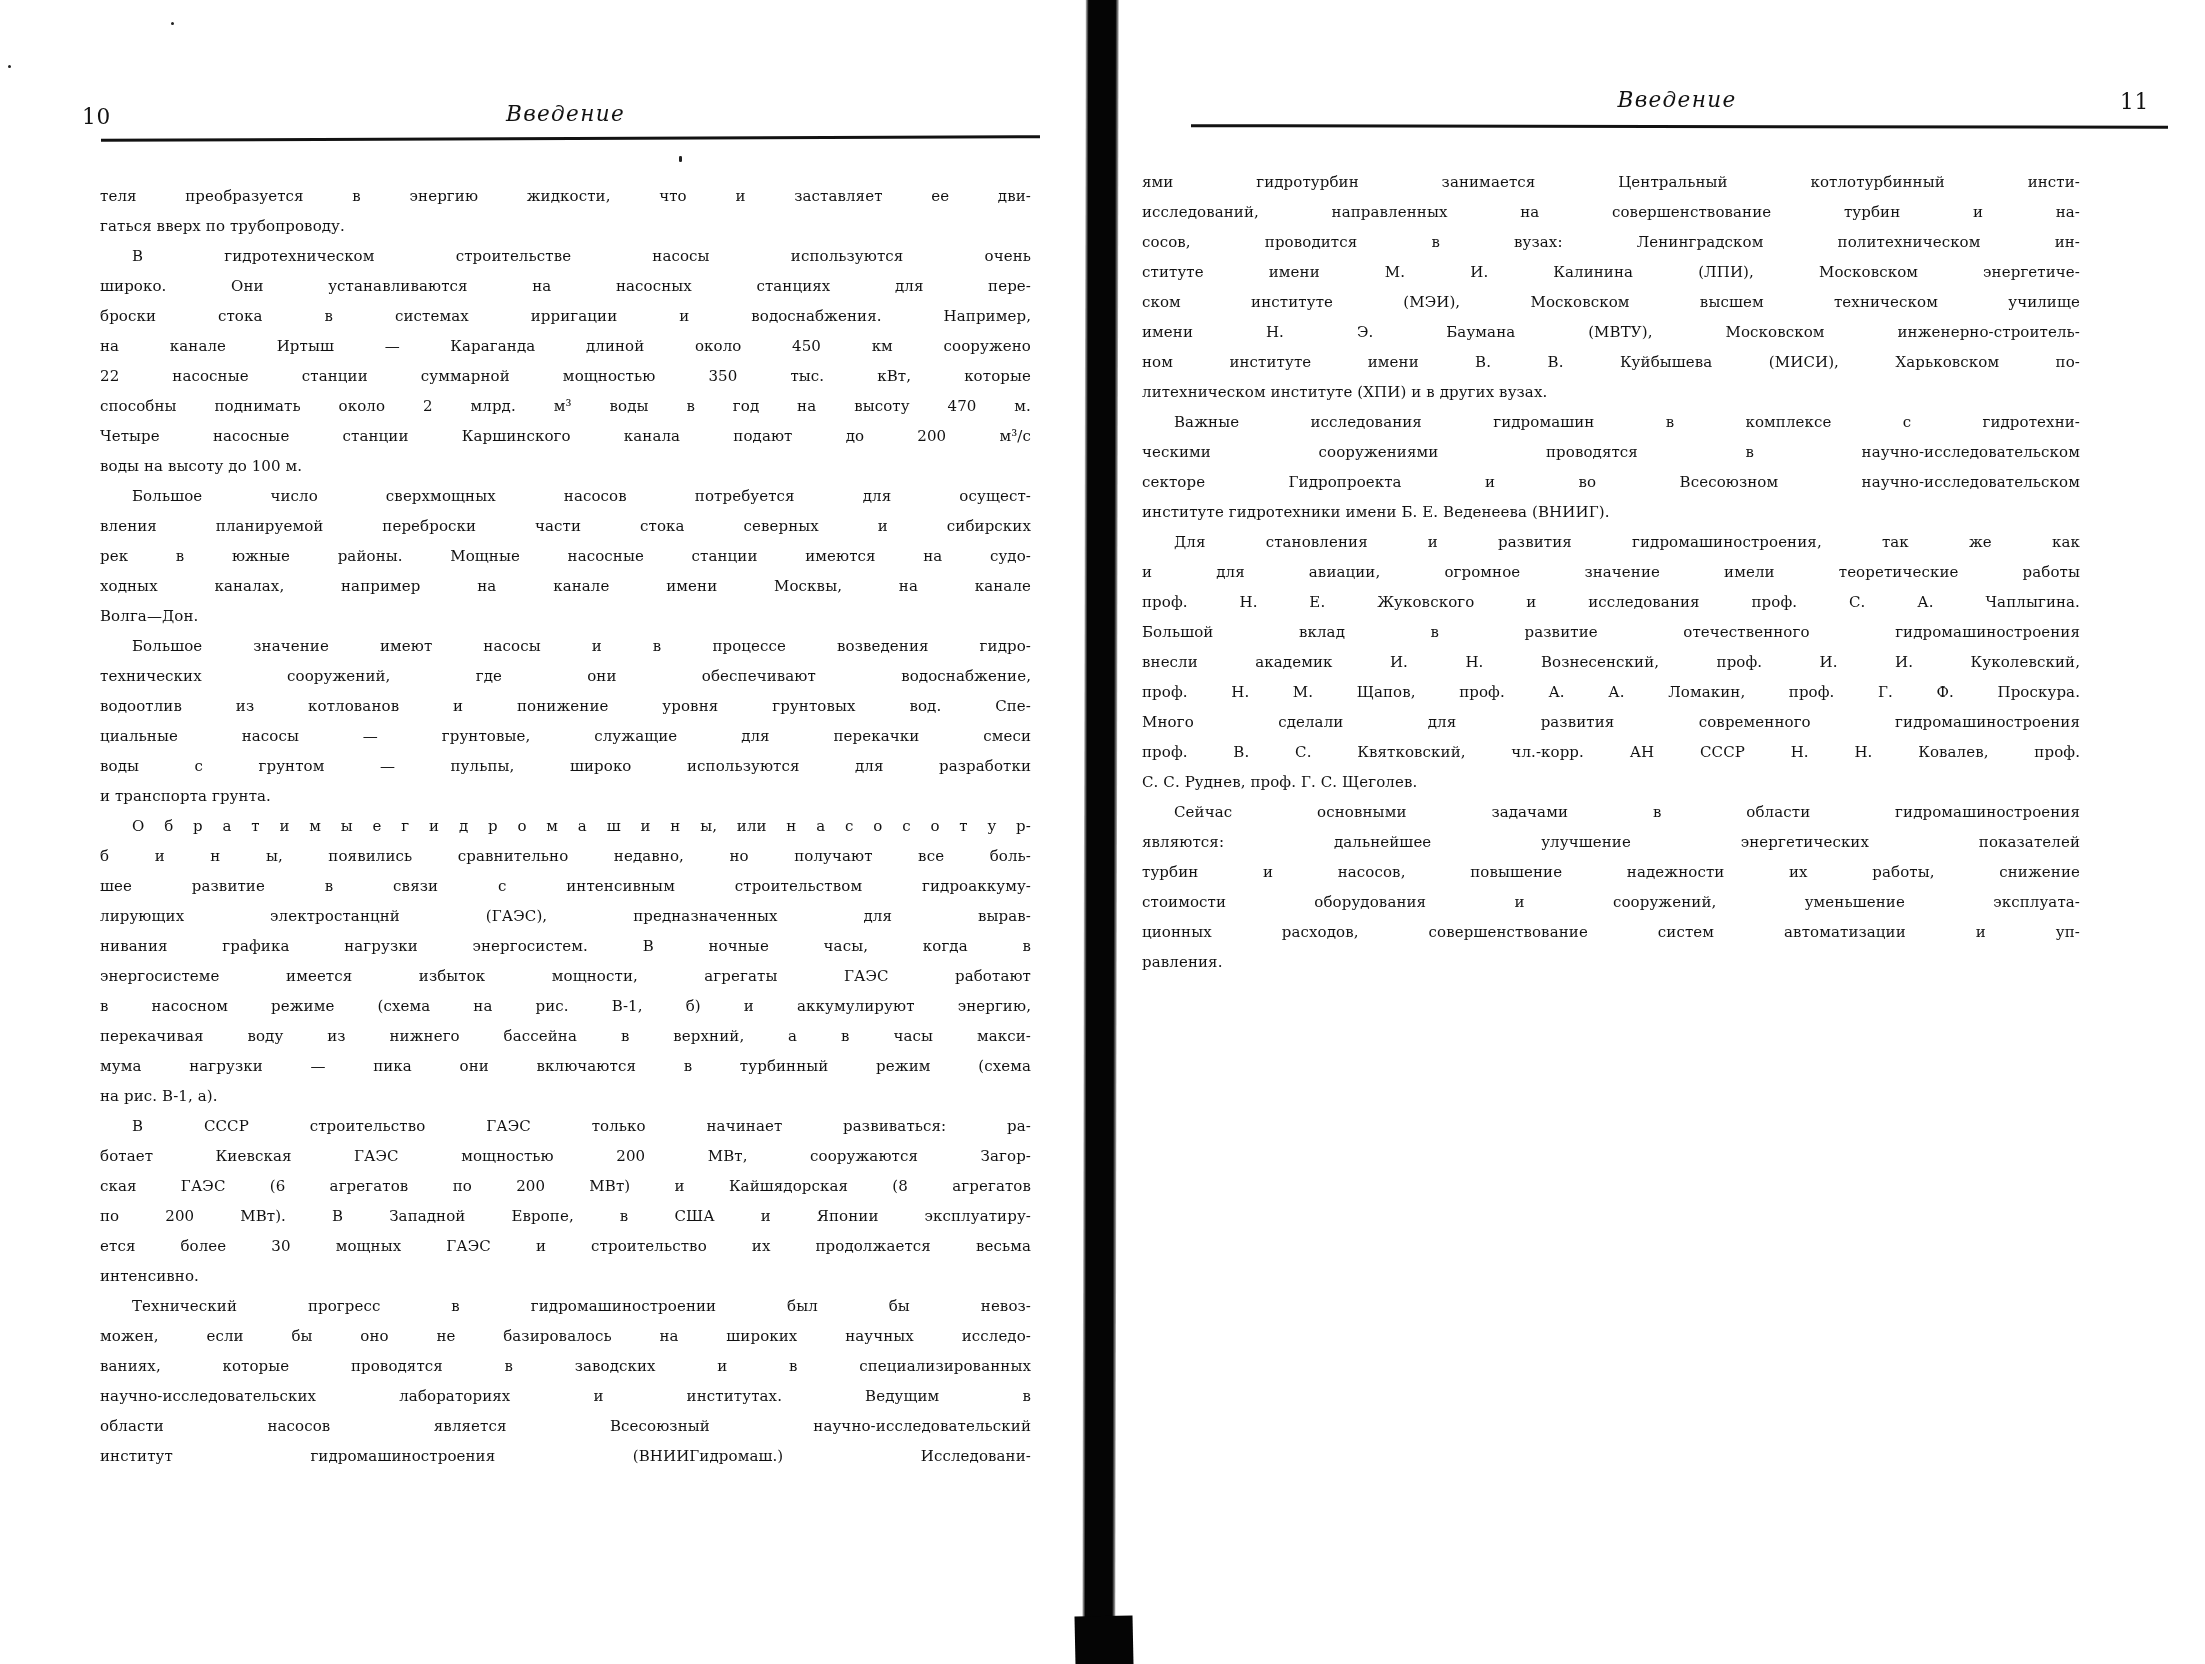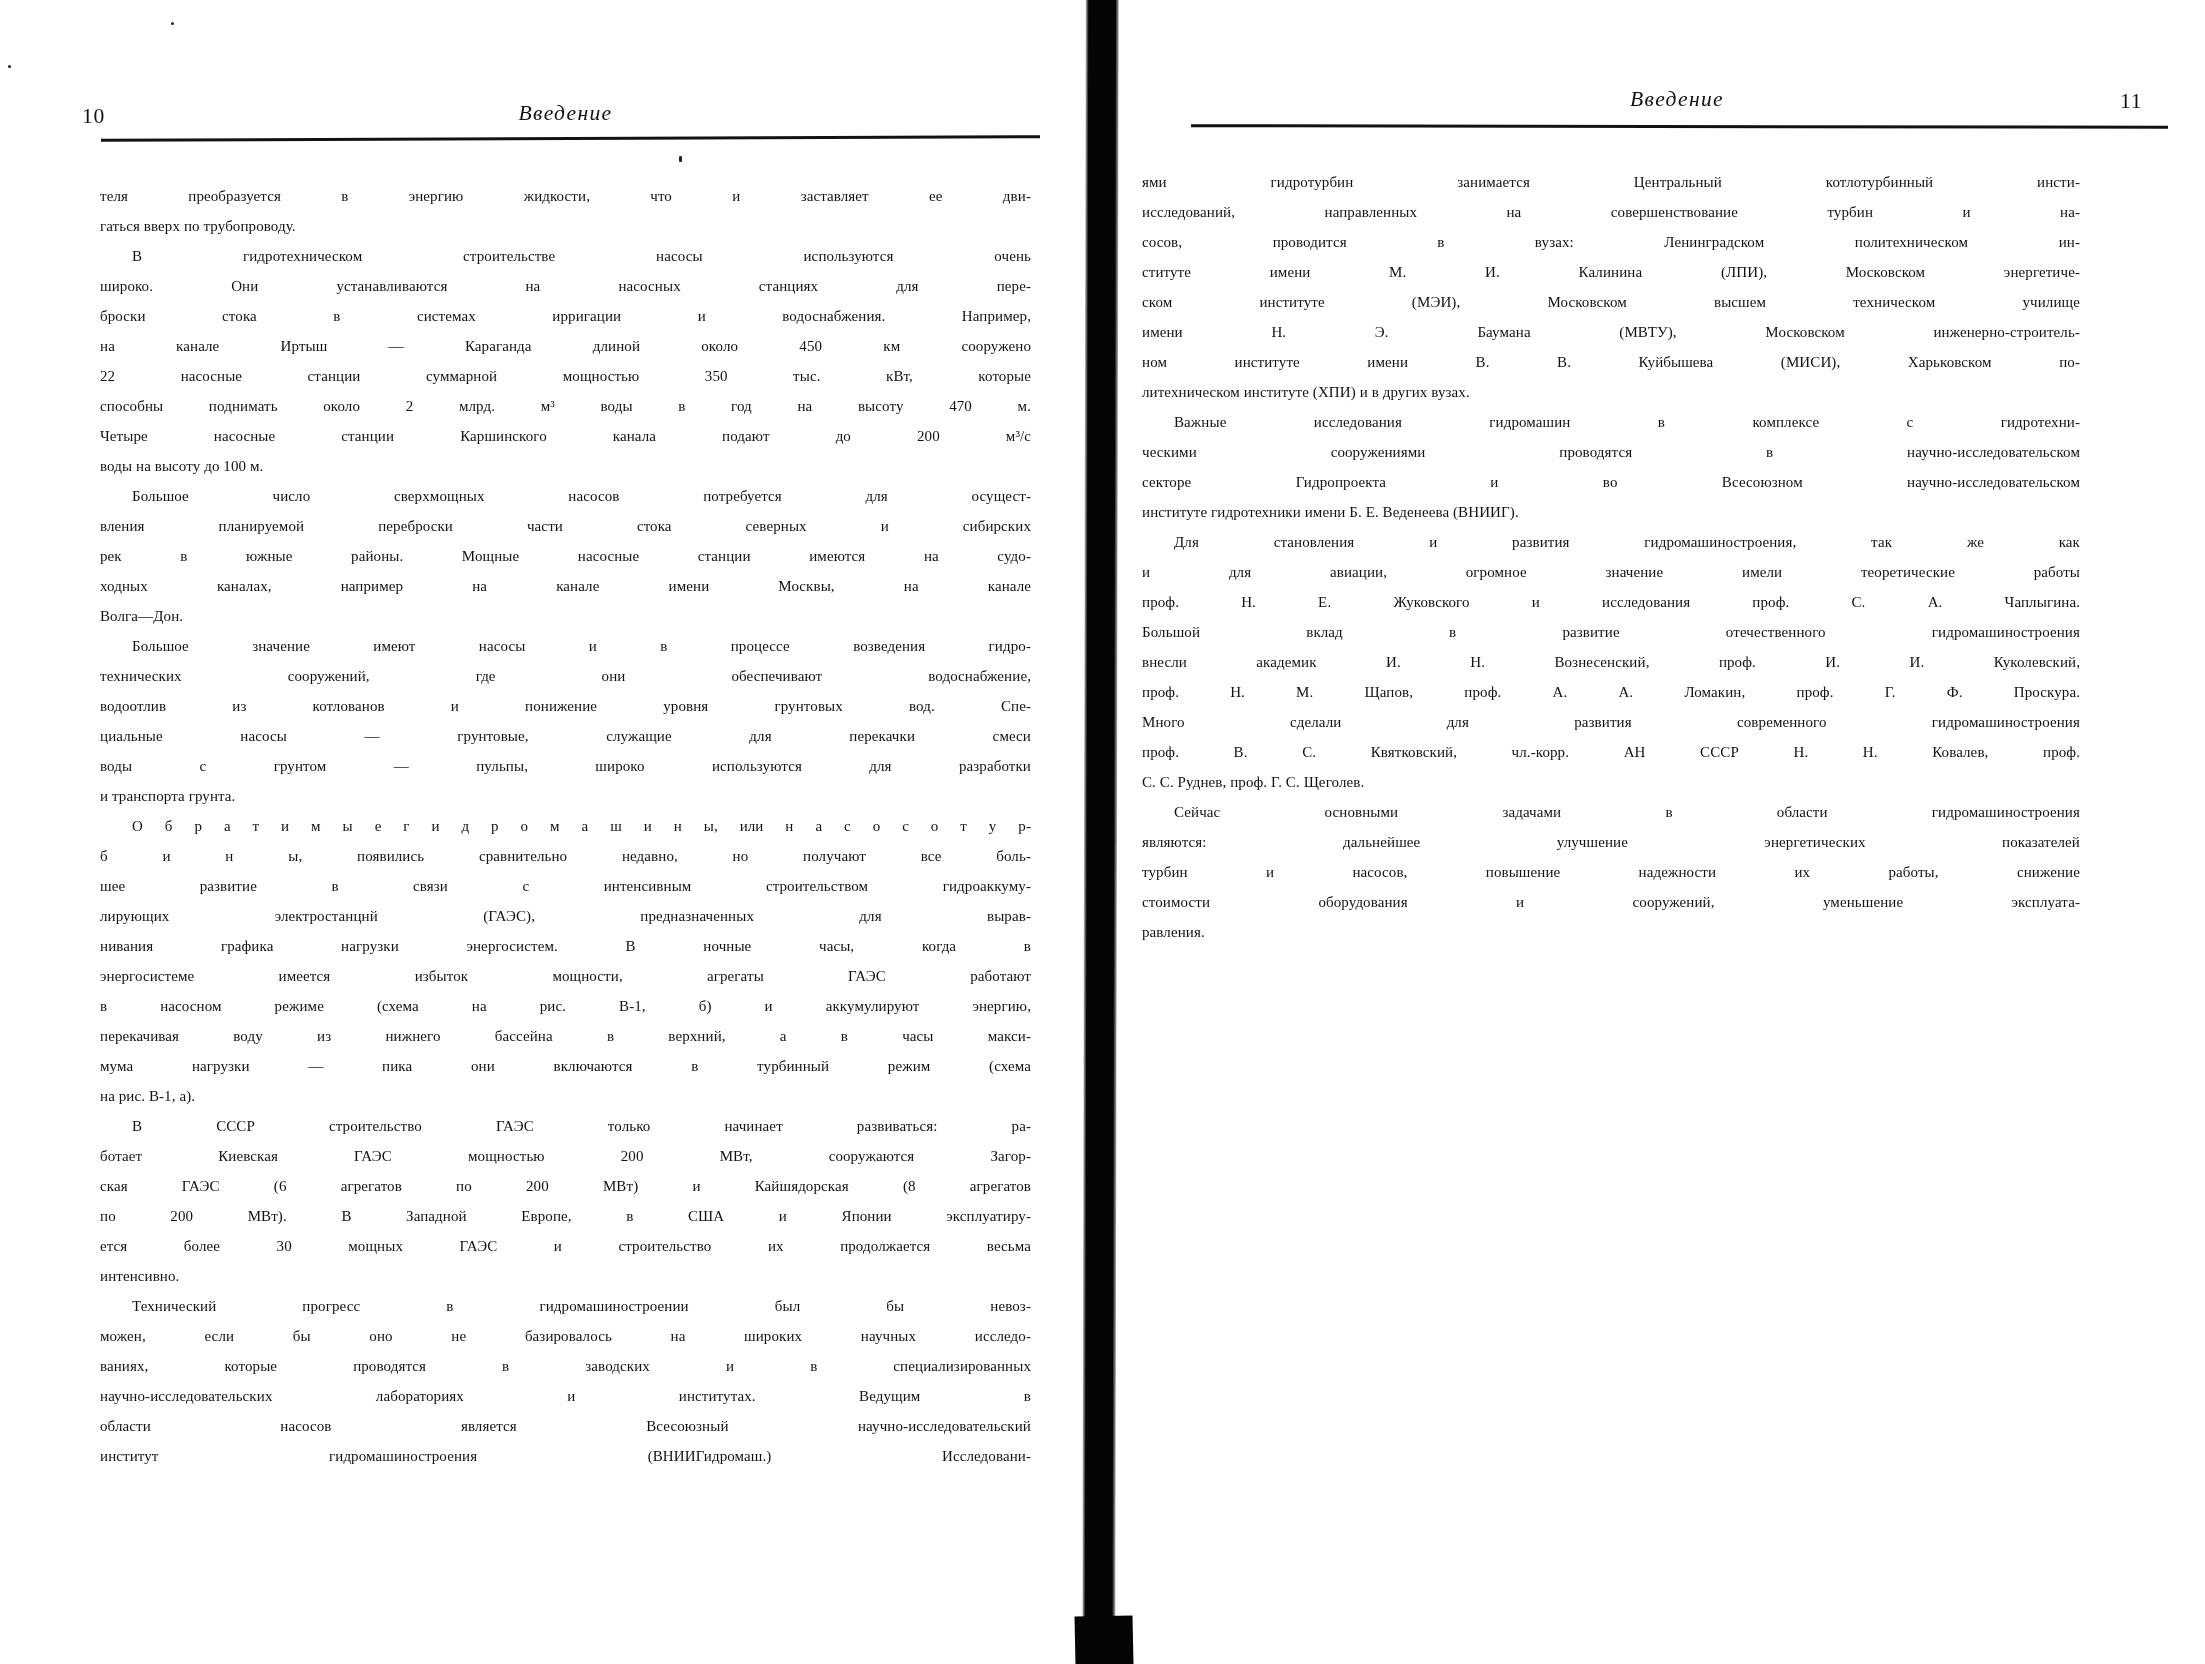--- a/index.html
+++ b/index.html
@@ -3,21 +3,21 @@
 <meta charset="utf-8">
 <style>
   html, body { margin: 0; padding: 0; }
   body {
     width: 2205px; height: 1664px;
     background: var(--paper, #ffffff);
     font-family: "DejaVu Serif", "Liberation Serif", serif;
     color: var(--ink, #121212);
     overflow: hidden;
   }
-  #canvas { position: relative; width: 2205px; height: 1280px; background: var(--paper, #ffffff); font-family: Liberation Serif, serif; }
+  #canvas { position: relative; width: 2205px; height: 1280px; background: var(--paper, #ffffff); }
 
   
   .pagenum { position: absolute; font-size: 21.6px; line-height: 27px; letter-spacing: 0.7px; }
   .running-title { position: absolute; font-style: italic; font-size: 21.6px; line-height: 27px; text-align: center; letter-spacing: 1.3px; }
   .head-rule { position: absolute; height: 2.7px; background: var(--ink, #121212); }
 
   
   .page-body { position: absolute; font-size: 15px; }
   .para { margin: 0; }
   .line {
@@ -150,20 +150,21 @@
           <div class="line">проф. Н. М. Щапов, проф. А. А. Ломакин, проф. Г. Ф. Проскура.</div>
           <div class="line">Много сделали для развития современного гидромашиностроения</div>
           <div class="line">проф. В. С. Квятковский, чл.-корр. АН СССР Н. Н. Ковалев, проф.</div>
           <div class="line lastline">С. С. Руднев, проф. Г. С. Щеголев.</div>
         </div>
         <div class="para">
           <div class="line indent">Сейчас основными задачами в области гидромашиностроения</div>
           <div class="line">являются: дальнейшее улучшение энергетических показателей</div>
           <div class="line">турбин и насосов, повышение надежности их работы, снижение</div>
           <div class="line">стоимости оборудования и сооружений, уменьшение эксплуата-</div>
+          <div class="line">ционных расходов, совершенствование систем автоматизации и уп-</div>
           <div class="line lastline">равления.</div>
         </div>
       </div>
   </section>
 
   <div class="speck s1"></div>
   <div class="speck s2"></div>
   <div class="speck s3"></div>
 
 </div>

